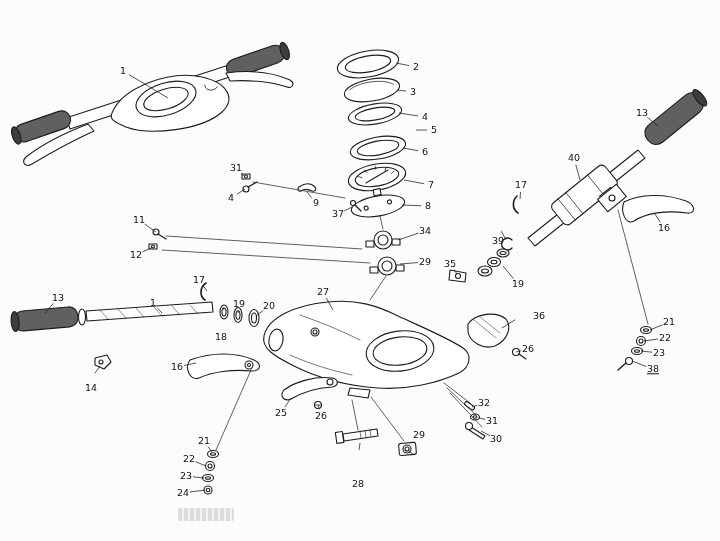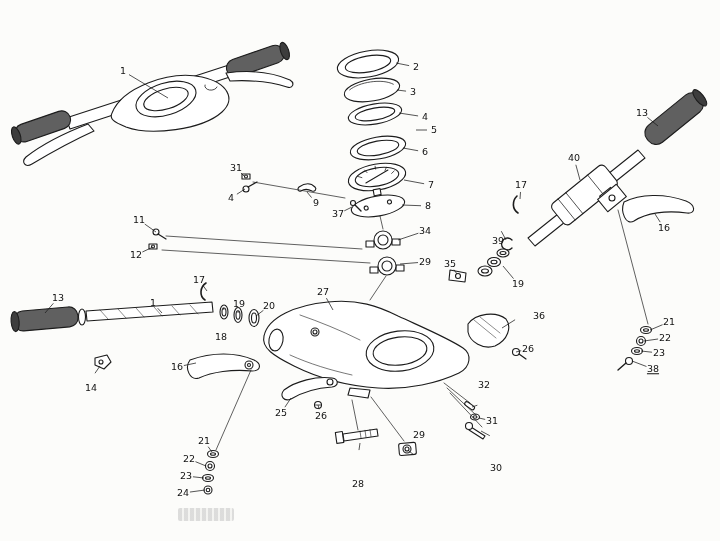--- a/index.html
+++ b/index.html
@@ -321,23 +321,23 @@
       <div class="callout" style="left: 269px; top: 306px;">20</div>
       <div class="callout" style="left: 91px; top: 388px;">14</div>
       <div class="callout" style="left: 323px; top: 292px;">27</div>
       <div class="callout" style="left: 177px; top: 367px;">16</div>
       <div class="callout" style="left: 521px; top: 316px; margin-left: 18px;">36</div>
       <div class="callout" style="left: 528px; top: 349px;">26</div>
       <div class="callout" style="left: 321px; top: 416px;">26</div>
       <div class="callout" style="left: 281px; top: 413px;">25</div>
       <div class="callout" style="left: 358px; top: 457px; margin-top: 27px;">28</div>
       <div class="callout" style="left: 419px; top: 435px;">29</div>
-      <div class="callout" style="left: 496px; top: 439px; margin-top: 29px;">30</div>
+      <div class="callout" style="left: 496px; top: 439px;">30</div>
       <div class="callout" style="left: 492px; top: 421px;">31</div>
-      <div class="callout" style="left: 484px; top: 385px;">32</div>
+      <div class="callout" style="left: 484px; top: 403px;">32</div>
       <div class="callout" style="left: 204px; top: 441px;">21</div>
       <div class="callout" style="left: 189px; top: 459px;">22</div>
       <div class="callout" style="left: 186px; top: 476px;">23</div>
       <div class="callout" style="left: 183px; top: 493px;">24</div>
       <div class="callout" style="left: 669px; top: 322px;">21</div>
       <div class="callout" style="left: 665px; top: 338px;">22</div>
       <div class="callout" style="left: 659px; top: 353px;">23</div>
       <div class="callout" style="left: 653px; top: 369px; text-decoration: underline;">38</div>
     </div>
 

